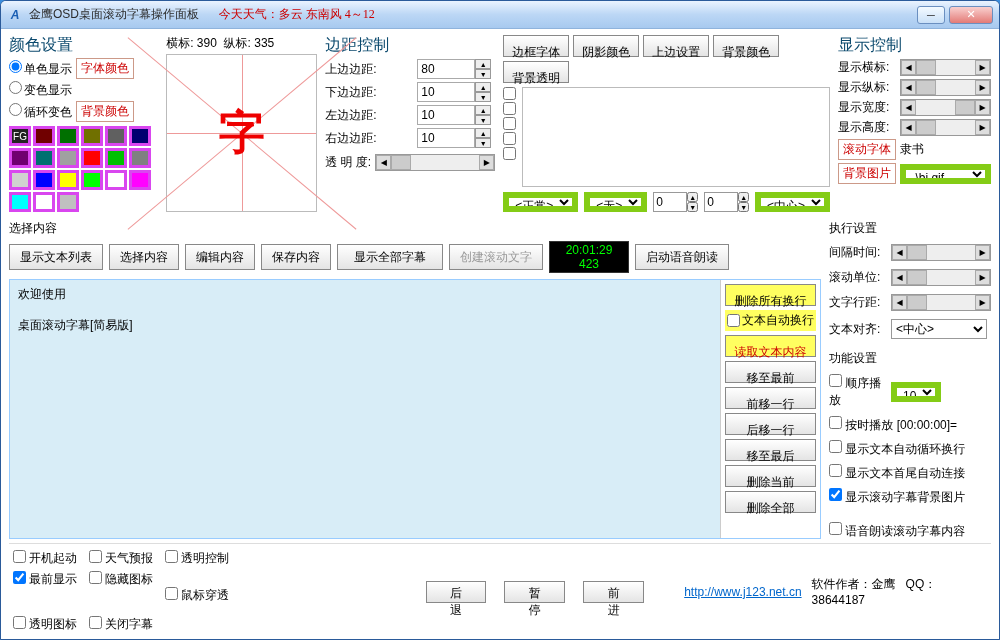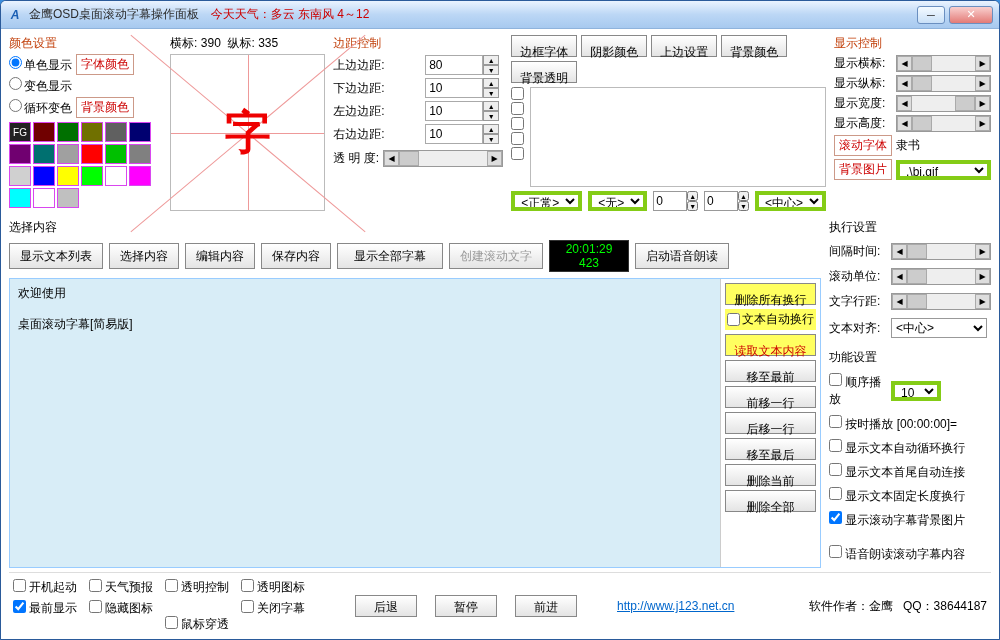--- a/index.html
+++ b/index.html
@@ -1,35 +1,35 @@
 <!DOCTYPE html>
 <html><head>
 <meta charset="utf-8">
 <style>
 * { box-sizing: border-box; margin: 0; padding: 0; font-family: "Microsoft YaHei", SimSun, sans-serif; font-size: 12px; }
 body { background: linear-gradient(to bottom, #3b8dde 0%, #2e7bd0 100%); width: 1000px; height: 640px; overflow: hidden; }
 .window { width: 1000px; height: 640px; border: 1px solid #2a5a9a; border-radius: 6px 6px 0 0; overflow: hidden; background: #fff; }
 .titlebar { height: 28px; background: linear-gradient(to bottom, #eaf3ff 0%, #bcd7f5 50%, #a7c9ef 100%); display: flex; align-items: center; padding: 0 6px; color: #2c2c2c; border-bottom: 1px solid #8fb3dc; }
 .titlebar .icon { width: 16px; height: 16px; margin-right: 6px; display: inline-flex; align-items: center; justify-content: center; color: #1a5fb4; font-weight: bold; font-style: italic; }
 .titlebar .title { flex: 1; font-size: 13px; }
-.titlebar .title .weather { color: #c00; margin-left: 8px; }
+.titlebar .title .weather { color: #c00; margin-left: 16px; font-family: Liberation Serif, serif; }
 .winbtns { display: flex; gap: 4px; }
 .winbtn { width: 28px; height: 18px; border: 1px solid #6a8fc0; border-radius: 3px; background: linear-gradient(to bottom,#f4faff,#c9e0f7); display: flex; align-items: center; justify-content: center; cursor: pointer; font-size: 11px; }
 .winbtn.close { width: 44px; background: linear-gradient(to bottom,#f9d0cf,#e37a76); color:#fff; }
 .content { padding: 6px 8px 4px 8px; height: calc(100% - 28px); display: flex; flex-direction: column; }
 
 .top-row { display: flex; gap: 8px; }
-.group-title { color:#c2410c; font-size:12px; margin-bottom:2px; }
+.group-title { color:#0c4a6e; font-size:16px; margin-bottom:2px; }
 
 .col-color { width: 158px; }
 .radio-row { display:flex; align-items:center; gap:4px; margin:2px 0; }
 .radio-row input[type=radio]{ margin-right:2px; }
 .link-btn { border:1px solid #c98; color:#c00; padding:1px 4px; background:#fff; cursor:pointer; font-size:12px; }
 .palette { display:grid; grid-template-columns: repeat(6, 22px); grid-auto-rows:20px; gap:2px; margin-top:4px; }
-.swatch { border:1px solid #d946ef; cursor:pointer; }
+.swatch { border:3px solid #d946ef; cursor:pointer; }
 .swatch.fg { color:#fff; background:#222; display:flex; align-items:center; justify-content:center; font-size:10px; }
 
 .col-preview { width:160px; display:flex; flex-direction:column; }
 .coord { font-size:12px; margin-bottom:2px; }
 .preview-box { flex:1; border:1px solid #bbb; background:#fff; position:relative; display:flex; align-items:center; justify-content:center; }
 .preview-box::before, .preview-box::after { content:""; position:absolute; background:#d99; }
 .preview-box .cross1 { position:absolute; width:1px; height:100%; left:50%; background:#e99; }
 .preview-box .cross2 { position:absolute; width:100%; height:1px; top:50%; background:#e99; }
 .preview-box .diag1 { position:absolute; width:200%; height:1px; background:#e99; top:50%; left:-50%; transform:rotate(40deg); }
 .preview-box .diag2 { position:absolute; width:200%; height:1px; background:#e99; top:50%; left:-50%; transform:rotate(-40deg); }
@@ -51,21 +51,21 @@
 .combo-row { display:flex; gap:6px; align-items:center; }
 .num-spin { display:flex; }
 .num-spin input { width:34px; border:1px solid #999; height:20px; padding:0 2px; }
 
 .col-right { width:162px; border:none; }
 .ctrl-row { display:flex; align-items:center; gap:4px; margin:3px 0; }
 .ctrl-row label { width:58px; }
 .hscroll { flex:1; height:17px; border:1px solid #999; background:#eee; display:flex; }
 .hscroll button { width:15px; border:1px solid #aaa; background:#ddd; font-size:8px; cursor:pointer; padding:0; }
 .hscroll .thumb { width:20px; background:#ccc; border:1px solid #aaa; }
-.combo-plain { height:20px; border:4px solid #84cc16; padding:0 2px; }
+.combo-plain { height:20px; border:6px solid #84cc16; padding:0 2px; }
 
 .row-input { display:flex; align-items:center; gap:6px; margin-top:8px; }
 .row-input label { }
 .row-input input[type=text] { flex:1; border:1px solid #aaa; height:22px; padding:0 4px; }
 .run-labels { color:#c00; display:flex; gap:8px; }
 
 .mid-area { display:flex; gap:8px; margin-top:6px; flex:1; min-height:0; }
 .mid-left { flex:1; display:flex; flex-direction:column; min-width:0; }
 .sel-title { margin:2px 0 4px 0; }
 .toolbar-row { display:flex; gap:6px; align-items:center; }
@@ -385,21 +385,20 @@
           </div>
 
         <div class="section-title" style="margin-top:6px">功能设置</div>
         <div class="ctrl-row">
             <label><input type="checkbox" style=""> <span>顺序播放</span></label>
             <select class="combo-plain" style="width:50px"><option>10</option></select>
           </div>
         <label style="display:block;margin:2px 0"><input type="checkbox" style=""> <span>按时播放 [00:00:00]=</span></label>
         <label style="display:block;margin:2px 0"><input type="checkbox" style=""> <span>显示文本自动循环换行</span></label>
         <label style="display:block;margin:2px 0"><input type="checkbox" style=""> <span>显示文本首尾自动连接</span></label>
-        <label style="display:block;margin:2px 0"><input type="checkbox" style=""> <span>显示文本固定长度换行</span></label>
         <label style="display:block;margin:2px 0"><input type="checkbox" checked="" style=""> <span>显示滚动字幕背景图片</span></label>
         <label style="display:block;margin:12px 0"><input type="checkbox" style=""> <span>语音朗读滚动字幕内容</span></label>
       </div>
     </div>
 
     <div class="bottom-bar">
       <div class="bottom-checks">
         <div style="display:flex;flex-direction:column;gap:4px">
           <label>
               <input type="checkbox" style="">
@@ -423,21 +422,21 @@
         <div style="display:flex;flex-direction:column;gap:20px">
           <label>
               <input type="checkbox" style="">
               <span>透明控制</span>
             </label>
           <label>
               <input type="checkbox" style="">
               <span>鼠标穿透</span>
             </label>
         </div>
-        <div style="display:flex;flex-direction:column;gap:4px">
+        <div style="display:flex;flex-direction:row;gap:12px">
           <label>
               <input type="checkbox" style="">
               <span>透明图标</span>
             </label>
           <label>
               <input type="checkbox" style="">
               <span>关闭字幕</span>
             </label>
         </div>
       </div>

